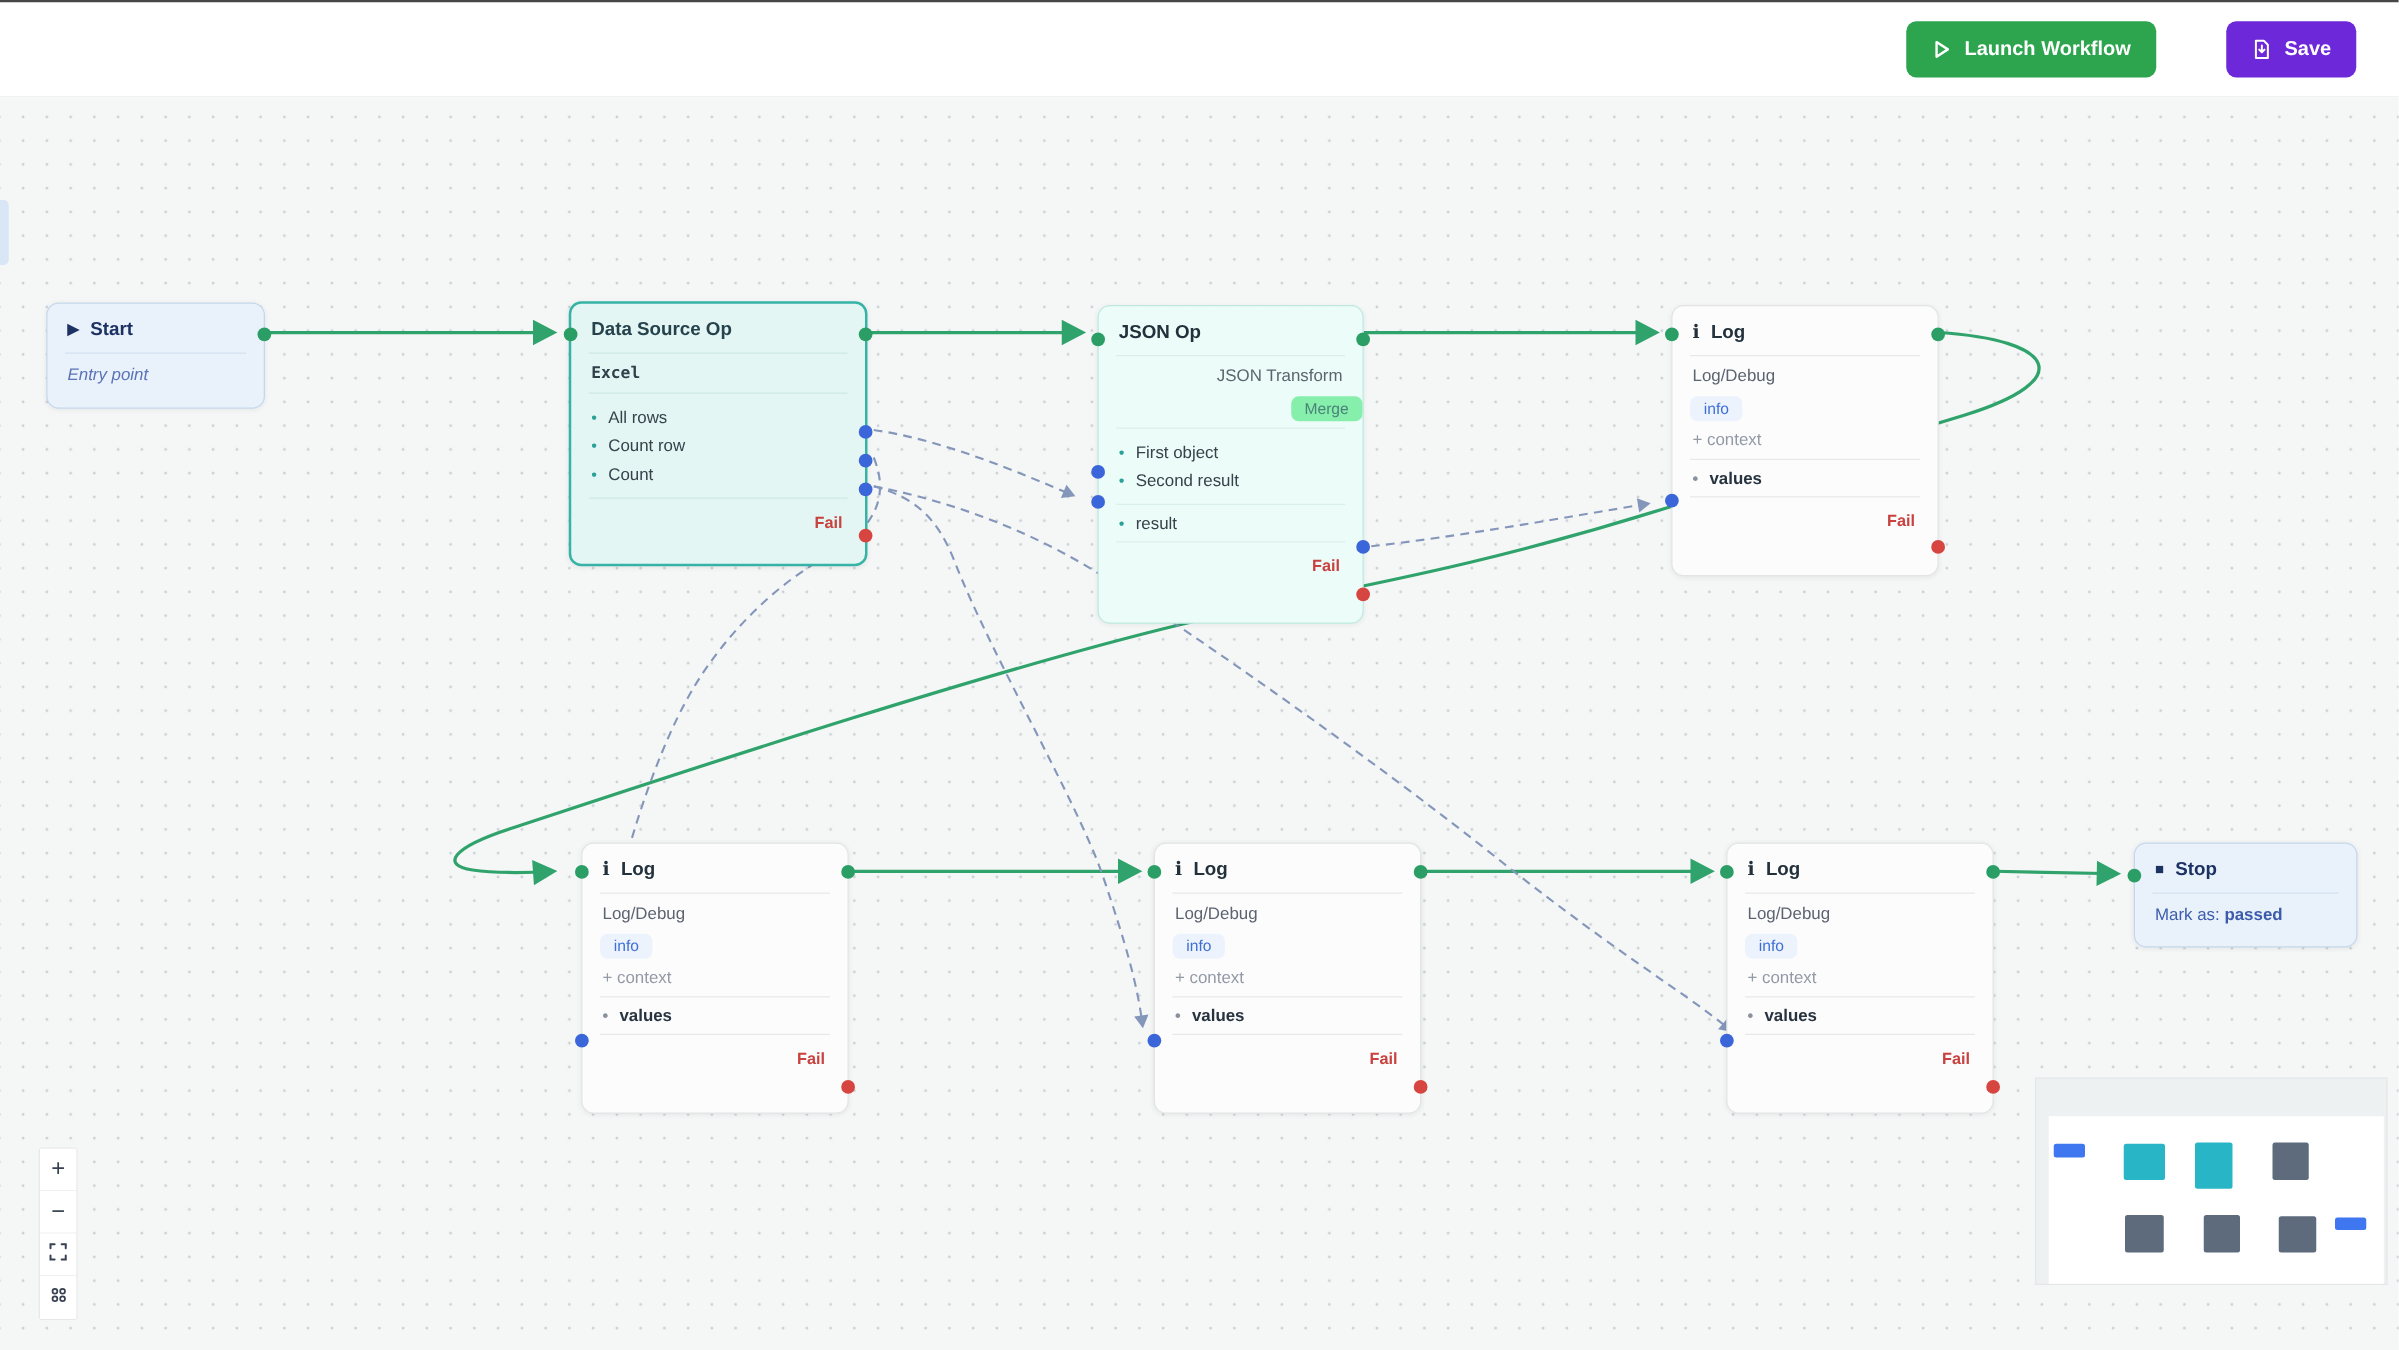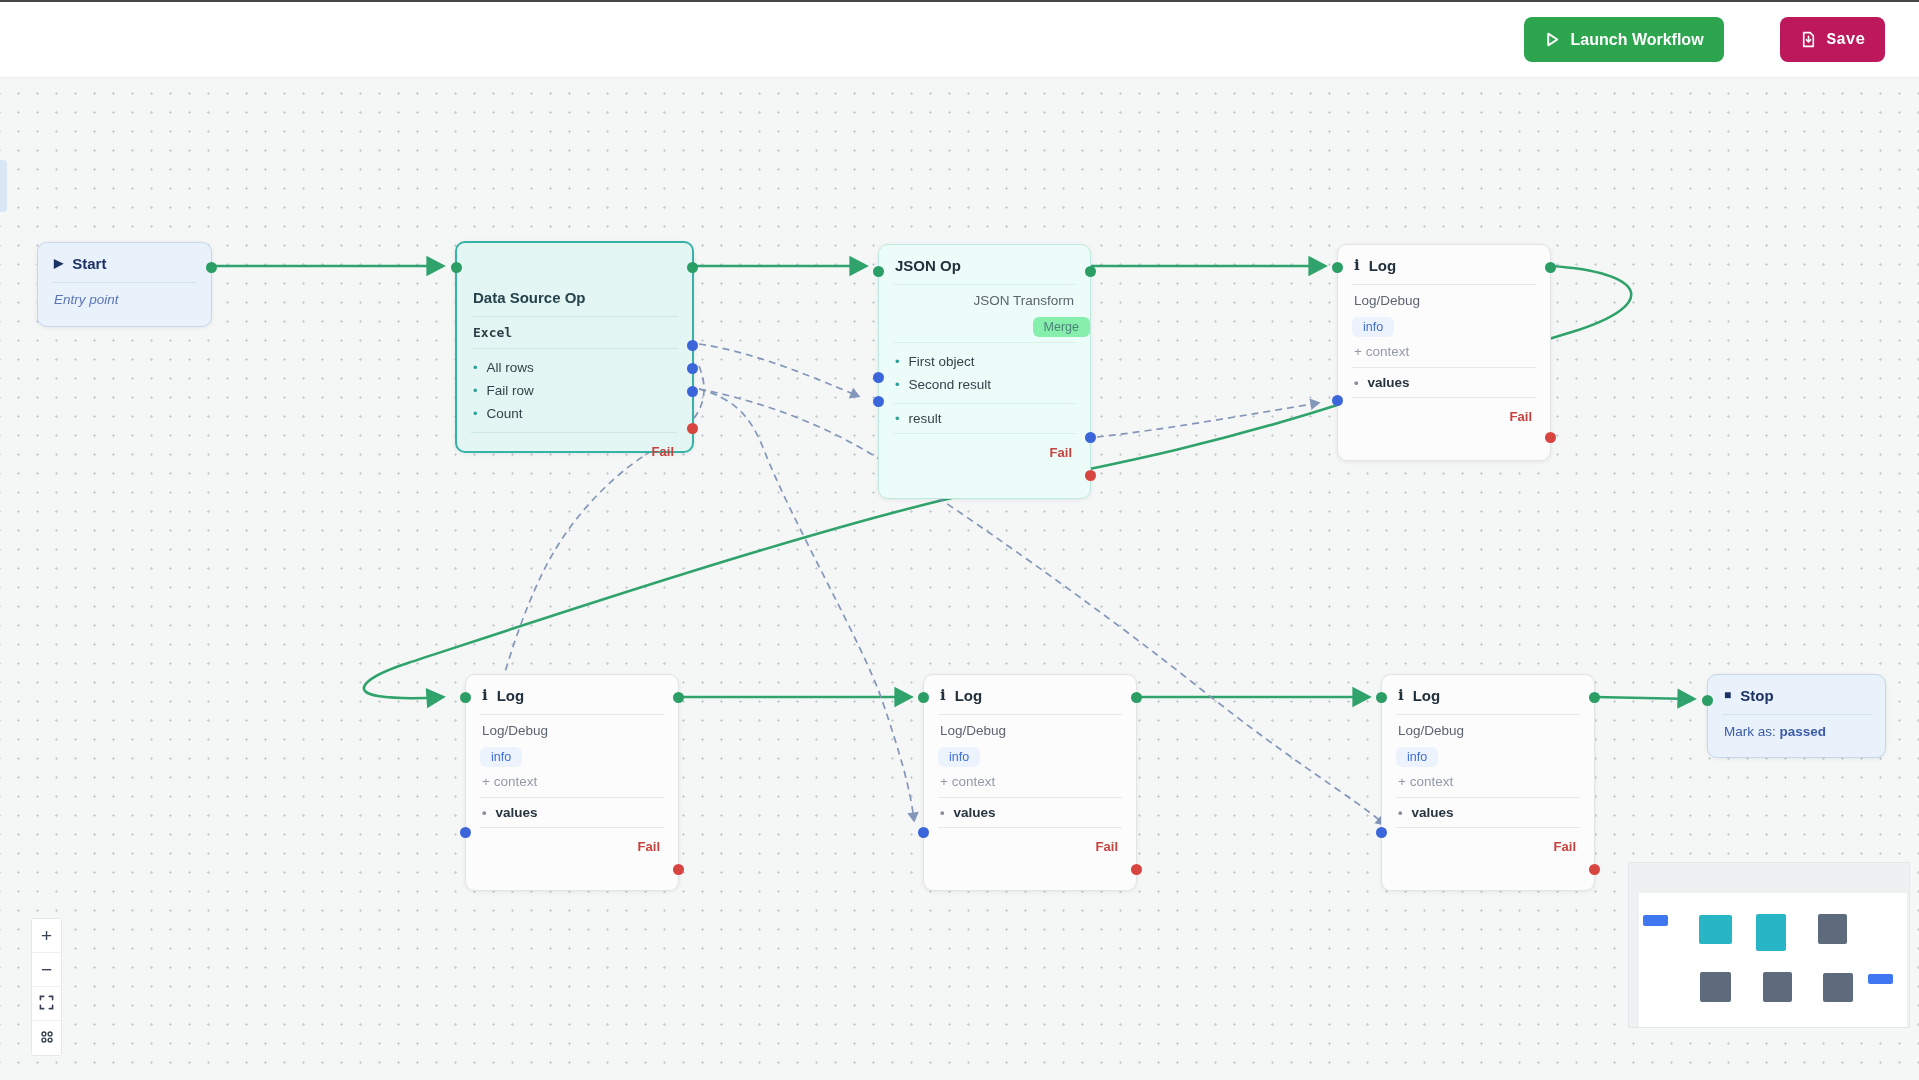--- a/index.html
+++ b/index.html
@@ -8,21 +8,21 @@
 
   .top-edge { height:2px; background:#474747; width:100%; }
 
   
   .toolbar { height:76px; background:#ffffff; border-bottom:1px solid #ededed;
     display:flex; align-items:center; justify-content:flex-end; gap:15px; padding-right:34px; }
   .btn { display:flex; align-items:center; gap:10px; border:none; cursor:pointer;
     border-radius:8px; height:45px; padding:0 20px; color:#fff; font-weight:700; font-size:16px;
     font-family:"Liberation Sans", sans-serif;margin-left:41px; }
   .btn-launch { background:#2da44e; }
-  .btn-save   { background:#be185d;font-family:Liberation Mono, monospace; }
+  .btn-save   { background:#6d28d9; }
   .btn svg { display:block; }
 
   
   .canvas { position:relative; width:1919px; height:1002px; background-color:#f5f7f6;
     background-image:radial-gradient(circle, #c9cfd4 1.1px, transparent 1.3px);
     background-size:19px 19px; background-position:9px 6px; overflow:hidden; }
 
   .panel-tab { position:absolute; left:0; top:82px; width:7px; height:52px;
     background:#d9e6f6; border-radius:0 4px 4px 0; }
 
@@ -49,21 +49,21 @@
   .node-start, .node-stop { background:#e9f1fb; border:1px solid #c6d7ec; }
   .node-start .n-title, .node-stop .n-title { color:#1c3263; }
   .node-start .sep, .node-stop .sep { background:#d4e1f0; }
   .start-sub { padding:6px 16px; font-style:italic; font-size:13.5px; color:#5b74b8; }
   .stop-sub { padding:6px 16px; font-size:13.5px; color:#3c5cab; }
   .stop-sub b { font-weight:700; }
   .mini-ic { font-size:12px; color:#1c3263; }
 
   
   .node-ds { background:#e3f6f3; border:2px solid #36b3a6; }
-  .node-ds .n-title { color:#25424d;margin-top:34px; }
+  .node-ds .n-title { color:#25424d; }
   .node-ds .sep { background:#cdeae5; }
   .mono { font-family:"DejaVu Sans Mono", monospace; font-weight:700; font-size:13px; color:#2e4149; }
   .node-ds .bullet, .node-json .bullet { color:#2aa298; }
 
   
   .node-json { background:#ecfcf8; border:1.5px solid #bfe9e0;text-align:right; }
   .node-json .n-title { color:#22313c; }
   .node-json .sep { background:#d9f0ea; }
   .badge-merge { background:#86efac; color:#4b8379; }
 
@@ -167,21 +167,21 @@
     <div class="sep"></div>
     <div class="row mono">Excel</div>
     <div class="sep"></div>
     <ul class="ports">
       <li>
           <span class="bullet">•</span>
           <span>All rows</span>
         </li>
       <li>
           <span class="bullet">•</span>
-          <span>Fail row</span>
+          <span>Count row</span>
         </li>
       <li>
           <span class="bullet">•</span>
           <span>Count</span>
         </li>
     </ul>
     <div class="sep"></div>
     <div class="fail-row">Fail</div>
     <span class="hd l hd-green" style="top:19px;"></span>
     <span class="hd r hd-green" style="top:19px;"></span>

